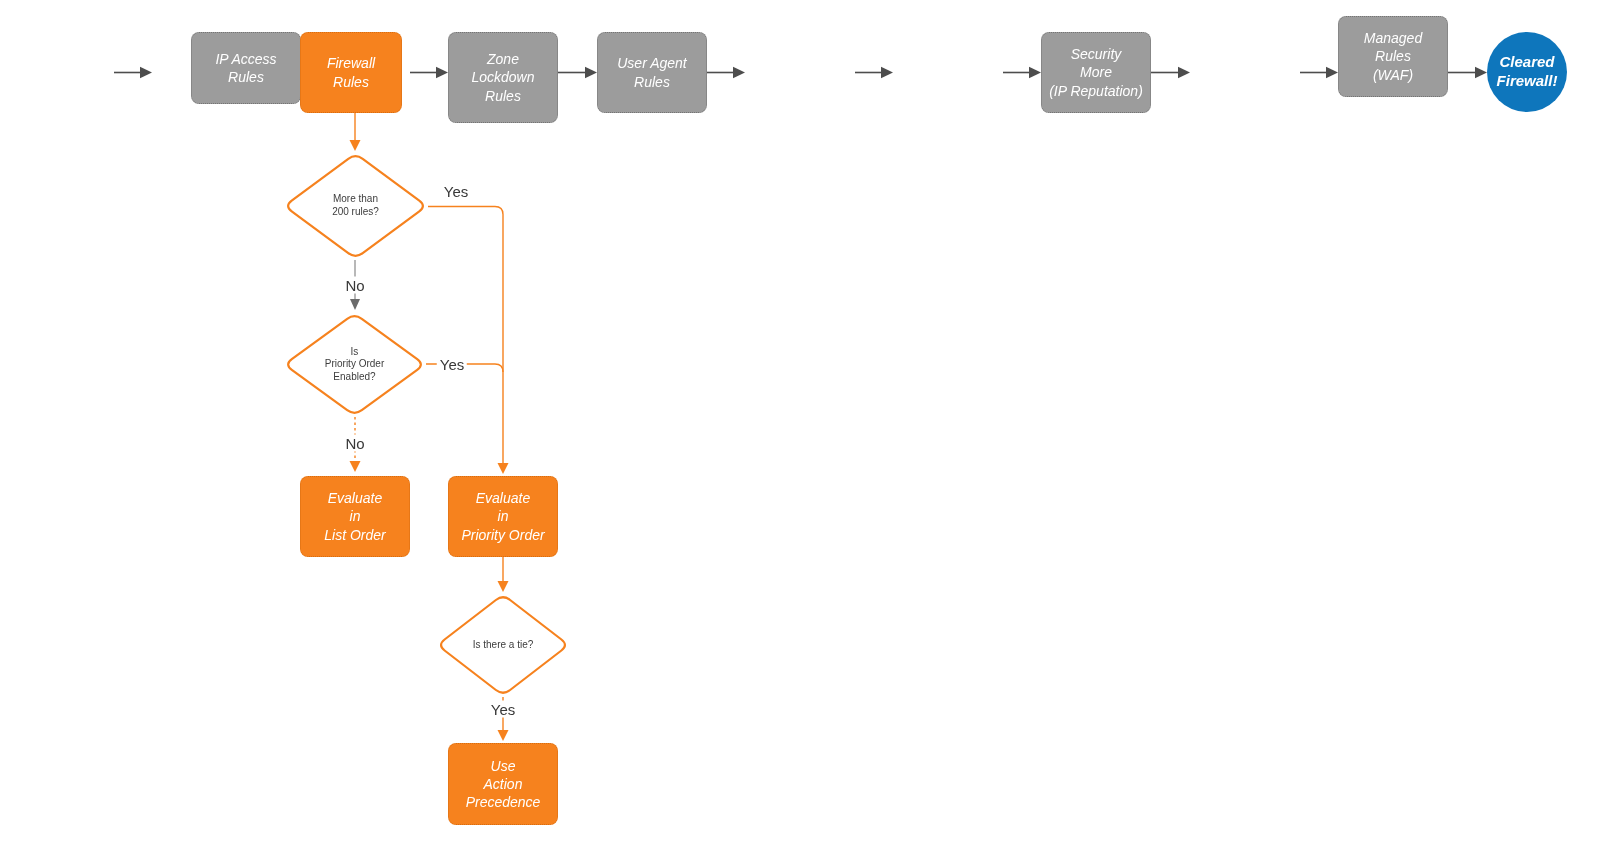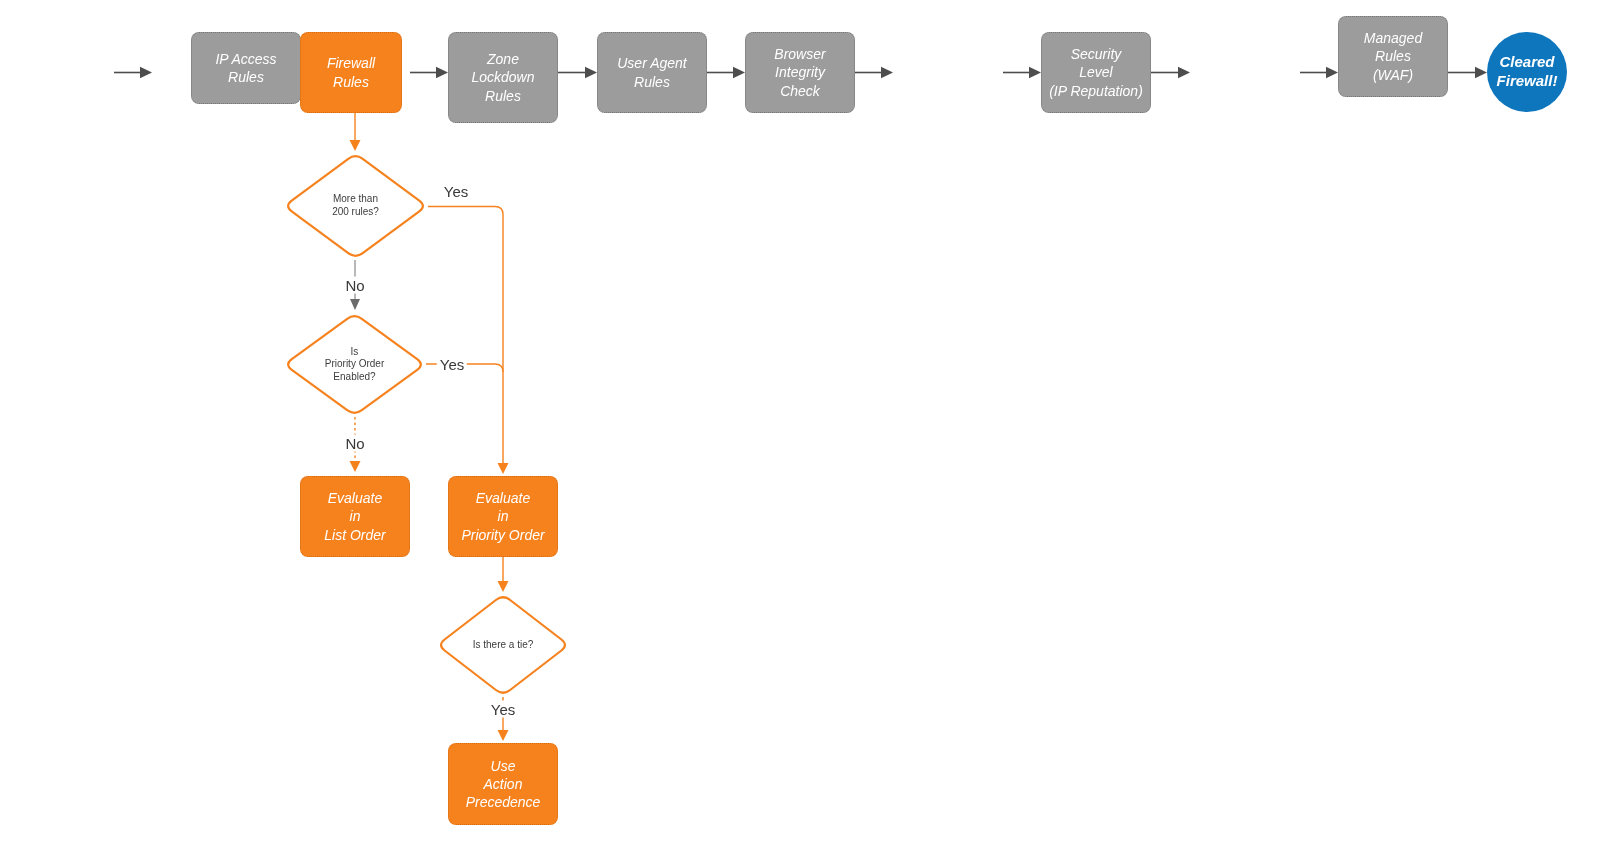--- a/index.html
+++ b/index.html
@@ -124,27 +124,24 @@
   <div class="node orangebox" style="left:300px;top:32px;width:102px;height:81px;">Firewall
 Rules</div>
 
   <div class="node gray" style="left:448px;top:32px;width:110px;height:91px;">Zone
 Lockdown
 Rules</div>
 
   <div class="node gray" style="left:597px;top:32px;width:110px;height:81px;">User Agent
 Rules</div>
 
-  <div class="node gray" style="left:745px;top:32px;width:110px;height:81px;">Browser
-Integrity
-Check</div>
 
 
   <div class="node gray" style="left:1041px;top:32px;width:110px;height:81px;">Security
-Level
+More
 (IP Reputation)</div>
 
 
   <div class="node gray" style="left:1338px;top:16px;width:110px;height:81px;">Managed
 Rules
 (WAF)</div>
 
   <div class="node circle end" style="left:1487px;top:32px;width:80px;height:80px;">Cleared
 Firewall!</div>
 

